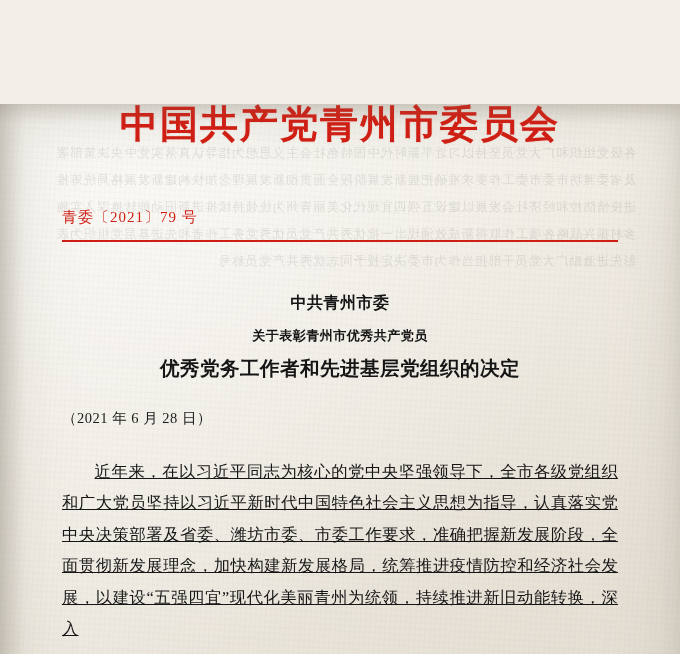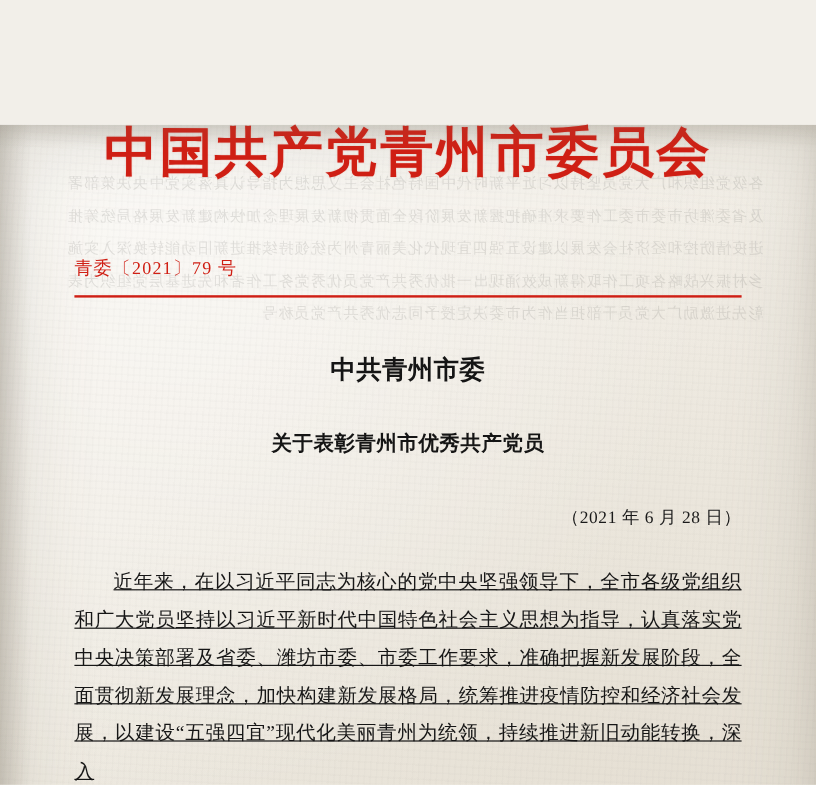--- a/index.html
+++ b/index.html
@@ -60,21 +60,21 @@
     height: 654px;
     box-sizing: border-box;
     padding: 0 62px;
   }
 
   
   .masthead {
     text-align: center;
     margin-top: 104px;
     color: #cf1f14;
-    font-size: 44px;
+    font-size: 38px;
     font-weight: bold;
     letter-spacing: 2px;
     line-height: 1.1;
     text-shadow: 0 0 1px rgba(207,31,20,0.45);
     white-space: nowrap;
   }
   .doc-number {
     margin-top: 62px;
     color: #cf1f14;
     font-size: 15px;
@@ -90,26 +90,26 @@
   
   .title-block {
     margin-top: 44px;
     text-align: center;
     color: #151515;
     font-weight: bold;
     font-size: 19.5px;
     line-height: 33px;
     letter-spacing: 0.5px;
   }
-  .title-line-1 { font-size: 21px; }
-  .title-line-2 { font-size: 17px; margin-top: 28px; }
+  .title-line-1 { font-size: 16px; }
+  .title-line-2 { font-size: 13px; }
   .title-line-3 { font-size: 19.5px; }
   .sign-date {
-    margin-top: 36px;
-    text-align: right;
+    margin-top: 24px;
+    text-align: left;
     color: #1a1a1a;
     font-size: 14.5px;
     letter-spacing: 0.5px;
   }
 
   
   .body-text {
     margin-top: 28px;
     color: #161616;
     font-size: 16.3px;
@@ -152,20 +152,21 @@
 
     <div class="masthead">中国共产党青州市委员会</div>
 
     <div class="doc-number">青委〔2021〕79 号</div>
 
     <div class="red-rule"></div>
 
     <div class="title-block">
       <div class="title-line-1">中共青州市委</div>
       <div class="title-line-2">关于表彰青州市优秀共产党员</div>
+      <div class="title-line-3">优秀党务工作者和先进基层党组织的决定</div>
     </div>
 
     <div class="sign-date">（2021 年 6 月 28 日）</div>
 
     <div class="body-text">
       <p>近年来，在以习近平同志为核心的党中央坚强领导下，全市各级党组织和广大党员坚持以习近平新时代中国特色社会主义思想为指导，认真落实党中央决策部署及省委、潍坊市委、市委工作要求，准确把握新发展阶段，全面贯彻新发展理念，加快构建新发展格局，统筹推进疫情防控和经济社会发展，以建设“五强四宜”现代化美丽青州为统领，持续推进新旧动能转换，深入</p>
     </div>
 
   </div>
 

